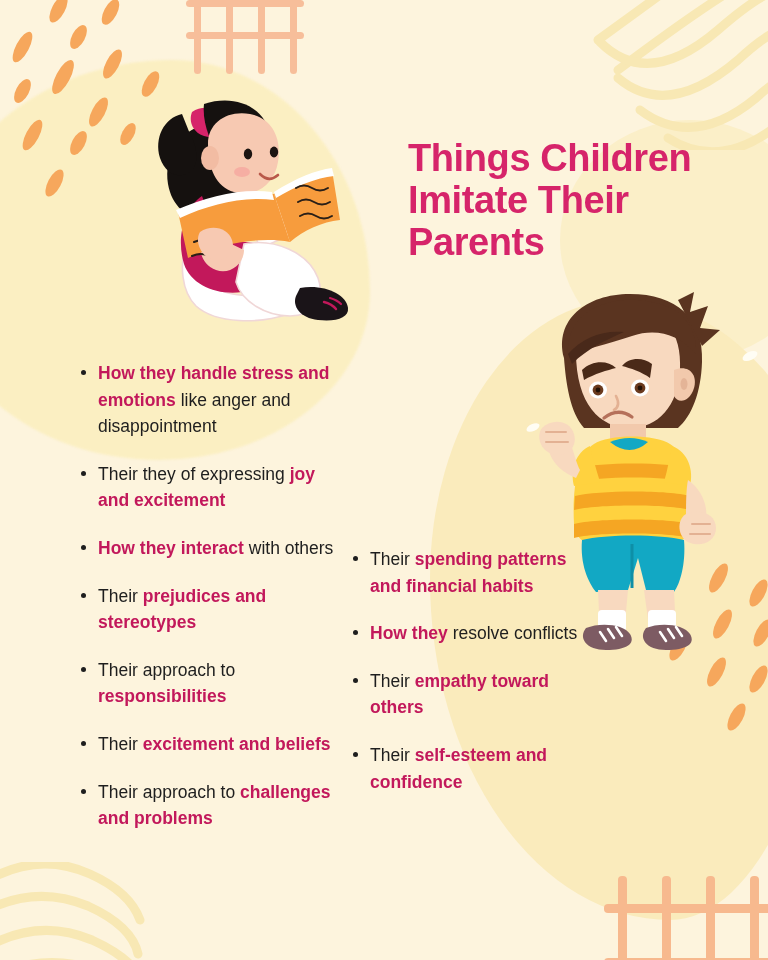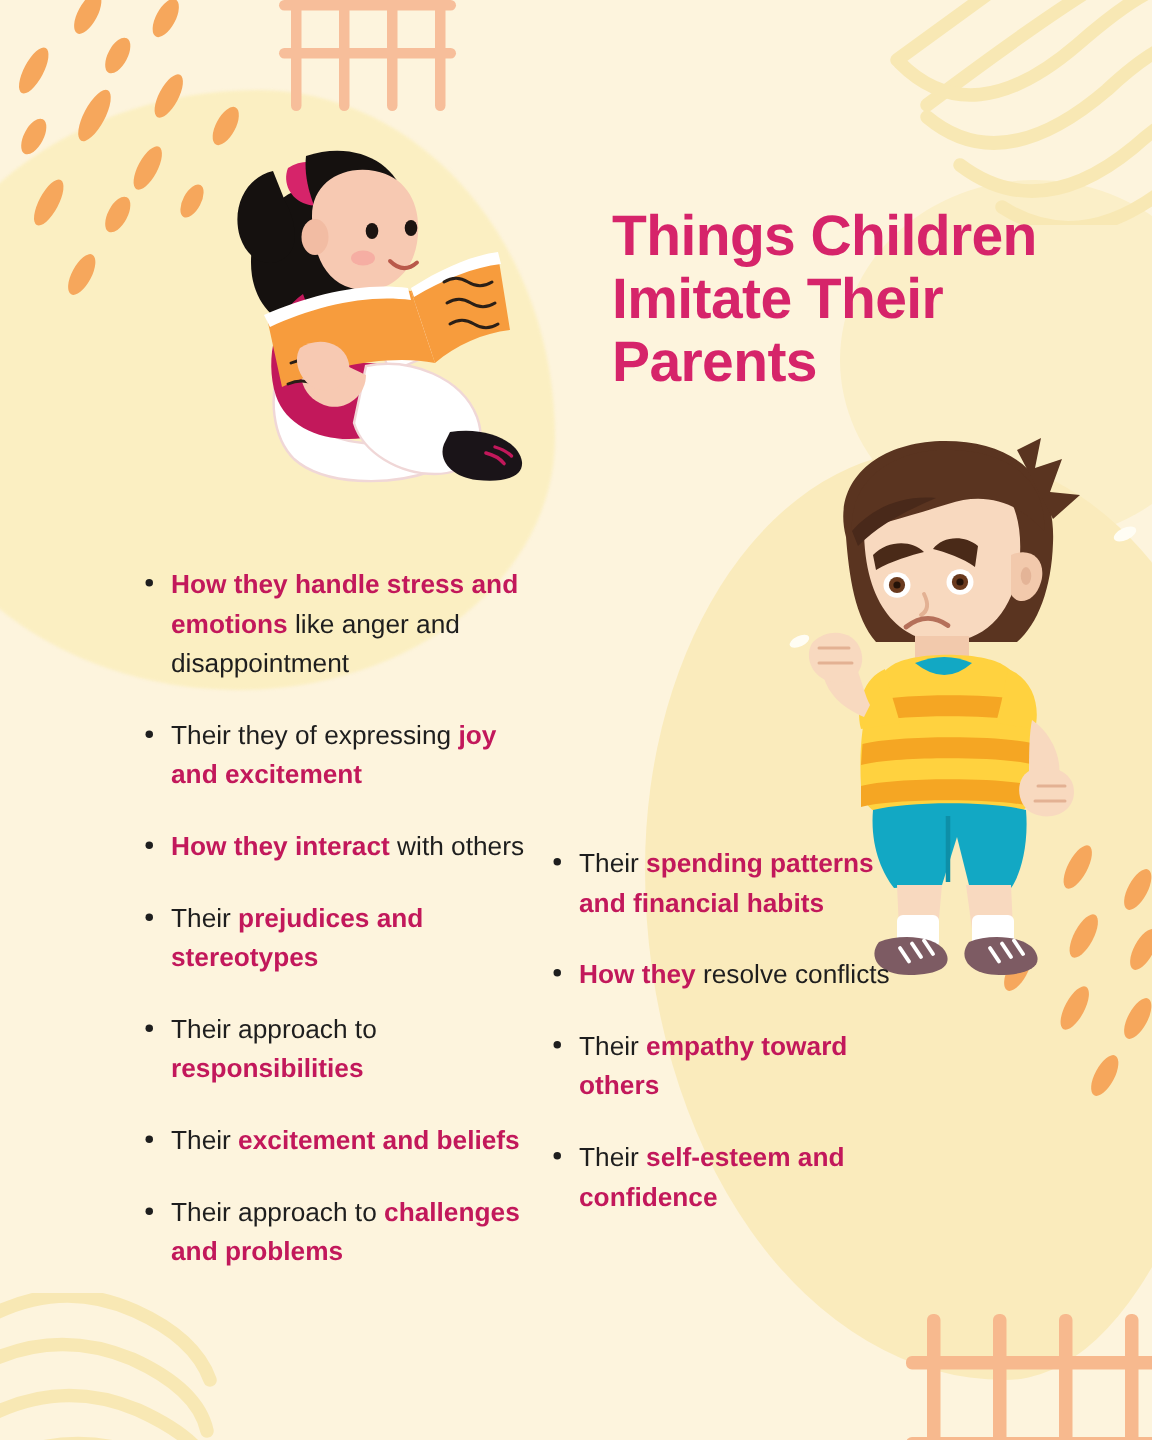--- a/index.html
+++ b/index.html
@@ -54,21 +54,21 @@
   }
 
   
   .title{
     position:absolute;left:388px;top:113px;width:350px;z-index:6;
     font-family:"Liberation Sans", sans-serif;font-weight:bold;
     font-size:38px;line-height:1.10;color:#D6246A;letter-spacing:-.4px;margin-left:20px;
   }
 
   
-  ul.lst{list-style:none;margin:16px;padding:0;position:absolute;z-index:6;}
+  ul.lst{list-style:none;margin:0;padding:0;position:absolute;z-index:6;}
   ul.lst li{
     position:relative;padding-left:20px;margin-bottom:21px;
     font-size:17.5px;line-height:1.52;color:#1E1E1E;
   }
   ul.lst li::before{
     content:"";position:absolute;left:3px;top:10px;
     width:5px;height:5px;border-radius:50%;background:#1E1E1E;
   }
   ul.lst li b{color:#C2185B;font-weight:bold;}
   #list-left{left:78px;top:360px;width:268px;}

